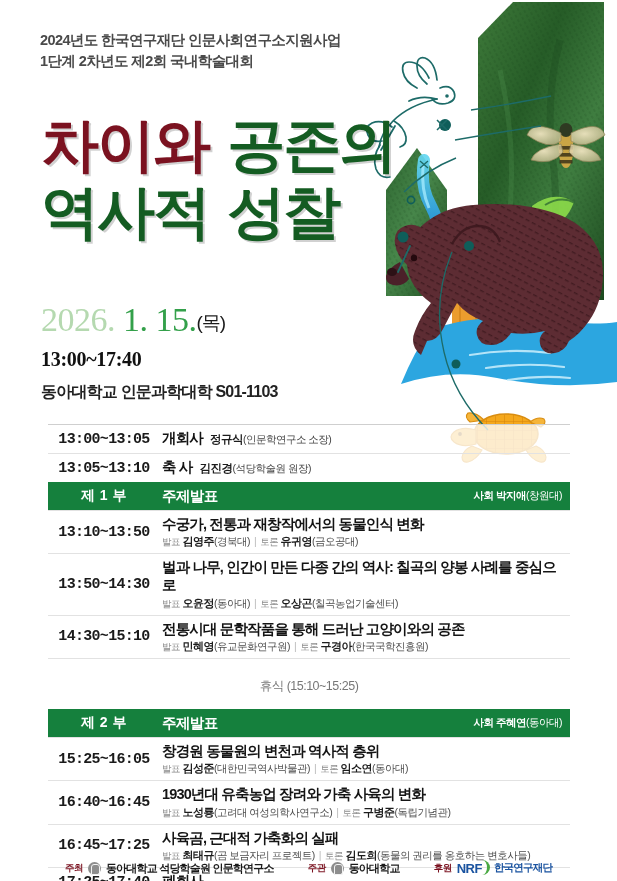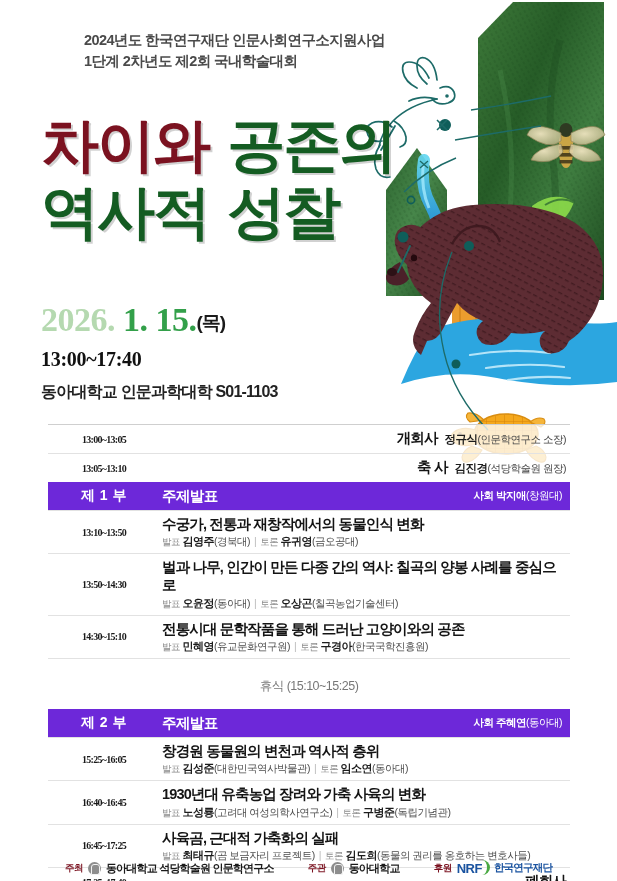--- a/index.html
+++ b/index.html
@@ -15,38 +15,38 @@
   
   .art{position:absolute;inset:0;pointer-events:none;}
   .art svg{display:block;}
 
   
   .prog{
     position:absolute;left:40px;top:30px;
     font-size:14.5px;line-height:1.45;font-weight:700;
     color:#4a4a4a;letter-spacing:-0.6px;z-index:6;
   }
-  .prog div{white-space:nowrap;margin-left:44px;}
+  .prog div{white-space:nowrap;}
 
   
   .title{
     position:absolute;left:41px;top:112px;z-index:6;
     font-family:"DejaVu Sans","Liberation Sans",sans-serif;
     font-weight:700;font-size:58px;line-height:1.16;
     letter-spacing:-2px;
     text-shadow:2px 2px 0 rgba(0,0,0,.18);
   }
   .t-red{color:#7b1220;}
   .t-green{color:#145c22;}
 
   
   .date{
     position:absolute;left:41px;top:303px;z-index:6;
     font-family:"Liberation Serif","DejaVu Serif",serif;
-    font-weight:700;font-size:34px;letter-spacing:-0.5px;line-height:1;
+    font-weight:400;font-size:34px;letter-spacing:-0.5px;line-height:1;
     white-space:nowrap;
   }
   .d-pale{color:#b5d9b0;}
   .d-green{color:#33a04a;}
   .d-day{color:#1a1a1a;font-size:19px;font-family:"Liberation Sans",sans-serif;
          letter-spacing:-1px;vertical-align:2px;}
   .time{
     position:absolute;left:41px;top:348px;z-index:6;
     font-family:"Liberation Serif","DejaVu Serif",serif;
     font-weight:700;font-size:20px;color:#111;letter-spacing:-0.3px;
@@ -61,40 +61,40 @@
     position:absolute;left:48px;top:424px;width:522px;z-index:7;
   }
   .row{
     display:flex;align-items:stretch;min-height:28px;
     border-top:1px solid #e2e2e2;
     background:rgba(255,255,255,0.78);
   }
   .row.first{border-top:1px solid #cfcfcf;}
   .row .tcol{
     flex:0 0 112px;display:flex;align-items:center;justify-content:center;
-    font-family:Liberation Serif, serif;
-    font-size:10px;font-weight:600;color:#1a1a1a;letter-spacing:-0.7px;
+    font-family:Liberation Mono, monospace;
+    font-size:15px;font-weight:600;color:#1a1a1a;letter-spacing:-0.7px;
     white-space:nowrap;
   }
   .row .ccol{flex:1 1 auto;display:flex;flex-direction:column;justify-content:center;
              padding:4px 4px 5px 2px;}
-  .ttl{font-size:14.5px;font-weight:700;color:#141414;letter-spacing:-0.85px;line-height:1.25;justify-content:flex-end;}
+  .ttl{font-size:14.5px;font-weight:700;color:#141414;letter-spacing:-0.85px;line-height:1.25;}
   .ttl .lead{font-weight:700;}
   .sub{font-size:10.5px;color:#3a3a3a;letter-spacing:-0.5px;margin-top:2px;line-height:1.2;
        white-space:nowrap;}
   .sub .lbl{color:#8c8c8c;font-weight:400;font-size:9.5px;}
   .sub .nm{font-weight:700;color:#1c1c1c;font-size:11px;margin-top:10px;}
   .sub .aff{color:#4d4d4d;}
   .sub .sep{color:#bbb;margin:0 4px;}
   .plain .ttl{display:flex;align-items:baseline;gap:7px;}
   .plain .who{font-size:11.5px;font-weight:700;color:#1c1c1c;letter-spacing:-0.5px;}
   .plain .who .aff2{font-weight:400;font-size:10.5px;color:#444;}
 
   .parthead{
-    display:flex;align-items:center;background:#6d28d9;color:#fff;height:28px;
+    display:flex;align-items:center;background:#15803d;color:#fff;height:28px;
     border-top:none;
   }
   .parthead .tcol{flex:0 0 112px;justify-content:center;display:flex;align-items:center;
                   font-size:14px;font-weight:700;color:#fff;letter-spacing:0.5px;}
   .parthead .ptitle{flex:1 1 auto;font-size:14.5px;font-weight:700;letter-spacing:-0.6px;
                     padding-left:2px;}
   .parthead .chair{font-size:10.5px;font-weight:700;padding-right:8px;white-space:nowrap;
                    letter-spacing:-0.5px;margin-left:28px;}
   .parthead .chair .aff3{font-weight:400;}
 

